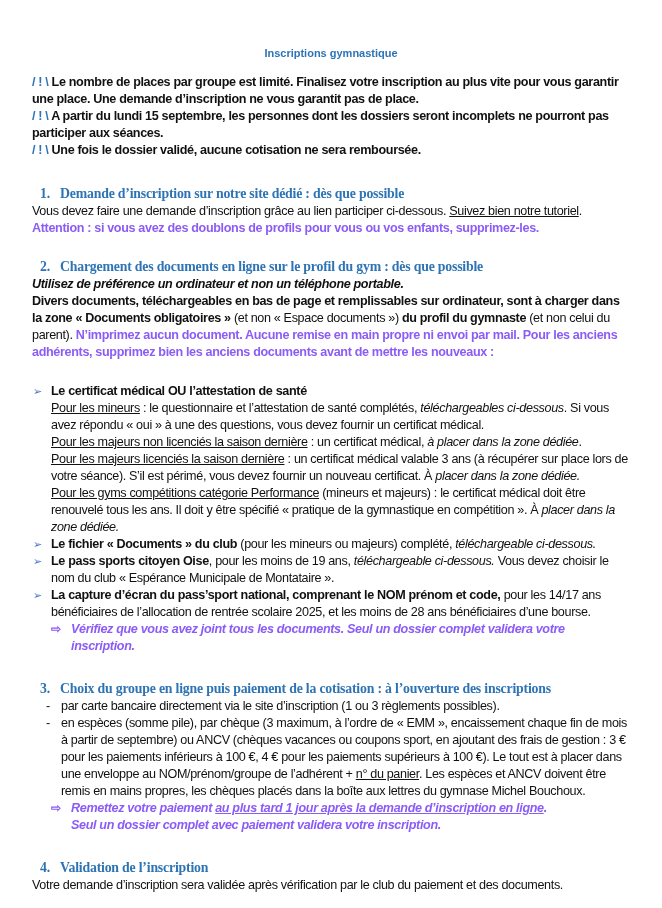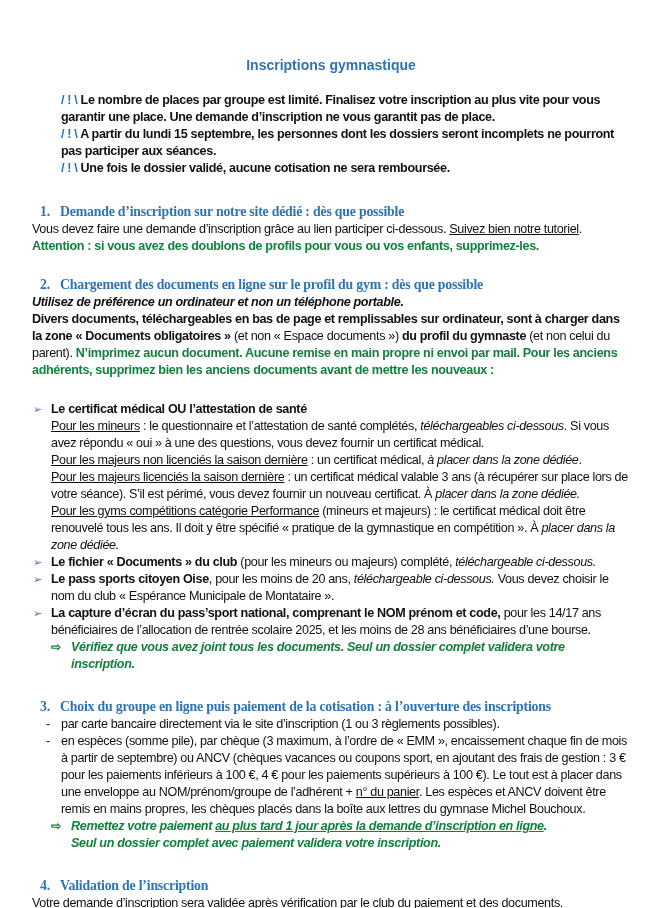--- a/index.html
+++ b/index.html
@@ -5,27 +5,27 @@
   html, body { margin: 0; padding: 0; background: #ffffff; }
   body {
     width: 662px; height: 908px; overflow: hidden;
     font-family: "Liberation Sans", sans-serif;
     font-size: 12.6px; line-height: 17px; color: #111;
     letter-spacing: -0.35px;
   }
   .page { position: relative; padding: 0 32px 0 32px; }
   .title {
     text-align: center; color: #2e74b5; font-weight: bold;
-    font-size: 14px; margin: 16px; padding-top: 38px; line-height: 22px; letter-spacing: 0;
+    font-size: 11px; margin: 4px; padding-top: 38px; line-height: 22px; letter-spacing: 0;
   }
-  .warnings { margin-top: 10px; margin-left: 29px; }
+  .warnings { margin-top: 10px; }
   .warn-line { margin: 0; }
   .warn-mark { color: #2e74b5; }
   .bold { font-weight: bold; }
-  .red { color: #15803d; }
+  .red { color: #8b5cf6; }
   .u { text-decoration: underline; }
   .i { font-style: italic; }
   .section-h {
     color: #2e74b5; font-weight: bold; font-size: 13.8px; margin: 0;
     padding-left: 8px; line-height: 19px; letter-spacing: -0.2px; font-family: Liberation Serif, serif;
   }
   .num { display: inline-block; width: 20px; }
   p { margin: 0; }
   .s1 { margin-top: 25px; }
   .s2 { margin-top: 20px; }
@@ -74,21 +74,21 @@
         <p><span class="u">Pour les majeurs non licenciés la saison dernière</span><span> : un certificat médical, </span><span class="i">à placer dans la zone dédiée</span><span>.</span></p>
         <p><span class="u">Pour les majeurs licenciés la saison dernière</span><span> : un certificat médical valable 3 ans (à récupérer sur place lors de votre séance). S’il est périmé, vous devez fournir un nouveau certificat. À </span><span class="i">placer dans la zone dédiée.</span></p>
         <p><span class="u">Pour les gyms compétitions catégorie Performance</span><span> (mineurs et majeurs) : le certificat médical doit être renouvelé tous les ans. Il doit y être spécifié « pratique de la gymnastique en compétition ». À </span><span class="i">placer dans la zone dédiée.</span></p>
       </div>
       <div class="bullet">
         <span class="mk">➢</span>
         <p><span class="bold">Le fichier « Documents » du club</span><span> (pour les mineurs ou majeurs) complété, </span><span class="i">téléchargeable ci-dessous.</span></p>
       </div>
       <div class="bullet">
         <span class="mk">➢</span>
-        <p><span class="bold">Le pass sports citoyen Oise</span><span>, pour les moins de 20 ans, </span><span class="i">téléchargeable ci-dessous.</span><span> Vous devez choisir le nom du club « Espérance Municipale de Montataire ».</span></p>
+        <p><span class="bold">Le pass sports citoyen Oise</span><span>, pour les moins de 19 ans, </span><span class="i">téléchargeable ci-dessous.</span><span> Vous devez choisir le nom du club « Espérance Municipale de Montataire ».</span></p>
       </div>
       <div class="bullet">
         <span class="mk">➢</span>
         <p><span class="bold">La capture d’écran du pass’sport national, comprenant le NOM prénom et code,</span><span> pour les 14/17 ans bénéficiaires de l’allocation de rentrée scolaire 2025, et les moins de 28 ans bénéficiaires d’une bourse.</span></p>
       </div>
       <div class="arrow-line red bold">
         <span class="mk">⇨</span>
         <p class="arrow-text">Vérifiez que vous avez joint tous les documents. Seul un dossier complet validera votre inscription.</p>
       </div>
     </div>

